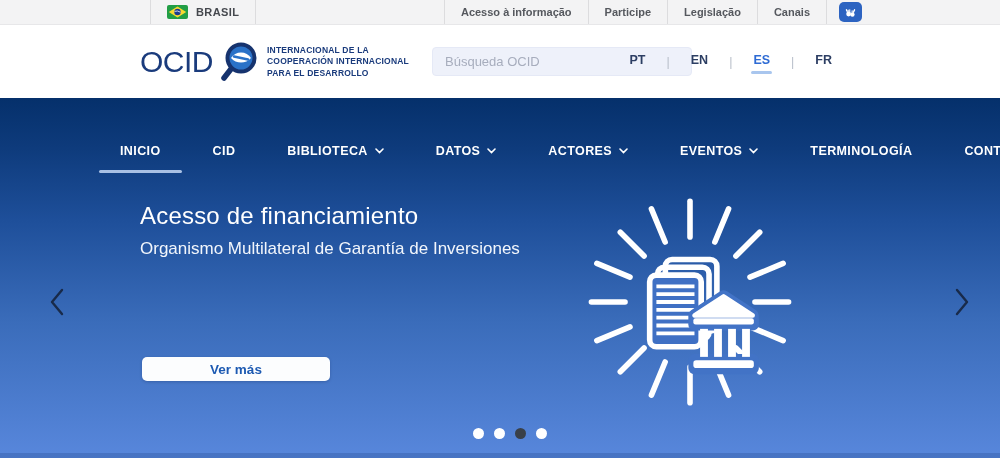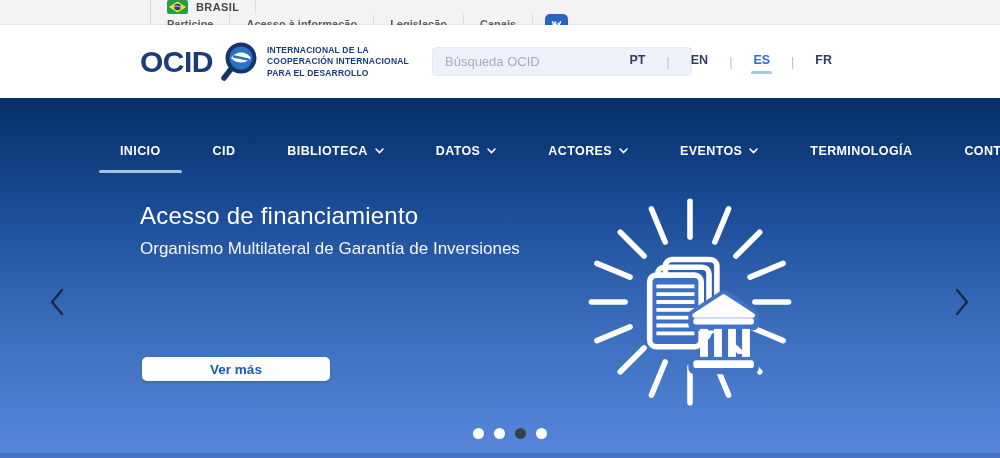--- a/index.html
+++ b/index.html
@@ -3,35 +3,35 @@
 <meta charset="utf-8">
 <style>
   * { margin:0; padding:0; box-sizing:border-box; }
   body { font-family:"Liberation Sans", sans-serif; background:#fff; }
   .page { position:relative; width:1000px; height:458px; overflow:hidden; background:#fff; }
 
   
   .govbar { position:absolute; top:0; left:0; right:0; height:25px;
     background:#f3f3f4; border-bottom:1px solid #e7e7e9;
     display:flex; align-items:stretch; justify-content:space-between;
-    padding-left:150px; padding-right:138px; font-size:11px; color:#55585e;flex-direction:column; }
+    padding-left:150px; padding-right:138px; font-size:11px; color:#55585e; }
   .gov-left { display:flex; align-items:stretch; }
   .gov-brand { display:flex; align-items:center; gap:8px; padding:0 16px;
     border-left:1px solid #dcdcde; border-right:1px solid #dcdcde; font-weight:700; color:#45484e; letter-spacing:.4px; }
   .gov-links { display:flex; align-items:stretch; }
   .gov-link { display:flex; align-items:center; padding:0 16px; border-left:1px solid #dcdcde;
     color:#55585e; font-weight:600; text-decoration:none; cursor:pointer; white-space:nowrap; }
   .gov-access { display:flex; align-items:center; padding:0 0 0 12px; border-left:1px solid #dcdcde; }
   .vlibras { width:23px; height:20px; background:#2c63c1; border-radius:5px;
     display:flex; align-items:center; justify-content:center; cursor:pointer; }
 
   
   .header { position:absolute; top:25px; left:0; right:0; height:73px; background:#fff; }
   .logo { position:absolute; left:140px; top:14px; display:flex; align-items:center; gap:6px; cursor:pointer; }
-  .logo-acronym { font-size:30px; font-weight:700; color:#1a3b7c; letter-spacing:-.5px; }
+  .logo-acronym { font-size:30px; font-weight:400; color:#1a3b7c; letter-spacing:-.5px; }
   .logo-name { font-size:8.5px; font-weight:700; color:#1a3b7c; line-height:1.3; letter-spacing:.2px; }
   .search { position:absolute; left:432px; top:22px; width:260px; height:29px;
     background:#eef1fa; border:1px solid #e5e9f6; border-radius:4px;
     font-family:"Liberation Sans", sans-serif; font-size:13px; color:#394155; padding:8px 12px; outline:none; }
   .search::placeholder { color:#a7adbd; }
   .langs { position:absolute; right:168px; top:28px; display:flex; align-items:center; gap:21px;
     font-size:12.5px; font-weight:700; }
   .lang { color:#2c3e63; text-decoration:none; cursor:pointer; position:relative; padding-bottom:3px; }
   .lang.active { color:#2e6bd4; }
   .lang.active::after { content:""; position:absolute; left:-2px; right:-2px; bottom:-4px;
@@ -80,22 +80,22 @@
         <svg width="21" height="14" viewBox="0 0 21 14">
           <rect x="0" y="0" width="21" height="14" rx="2" fill="#229e45"></rect>
           <polygon points="10.5,1.6 19.2,7 10.5,12.4 1.8,7" fill="#f8d92f"></polygon>
           <circle cx="10.5" cy="7" r="3.2" fill="#1d3c8f"></circle>
           <path d="M7.6,6.4 Q10.5,5.2 13.4,7.2" stroke="#fff" stroke-width="0.8" fill="none"></path>
         </svg>
         <span>BRASIL</span>
       </a>
     </div>
     <div class="gov-links">
+      <a class="gov-link">Acesso à informação</a>
       <a class="gov-link">Participe</a>
-      <a class="gov-link">Acesso à informação</a>
       <a class="gov-link">Legislação</a>
       <a class="gov-link">Canais</a>
       <span class="gov-access">
         <span class="vlibras">
           <svg width="15" height="13" viewBox="0 0 15 13">
             <g fill="#fff">
               <path d="M3.2,5.5 q-0.9,-2.2 0,-2.5 q0.8,-0.2 1.2,1.4 l0.6,1.6 z"></path>
               <path d="M11.8,5.5 q0.9,-2.2 0,-2.5 q-0.8,-0.2 -1.2,1.4 l-0.6,1.6 z"></path>
               <circle cx="5.6" cy="8" r="2.4"></circle>
               <circle cx="9.4" cy="8.6" r="2.2"></circle>

